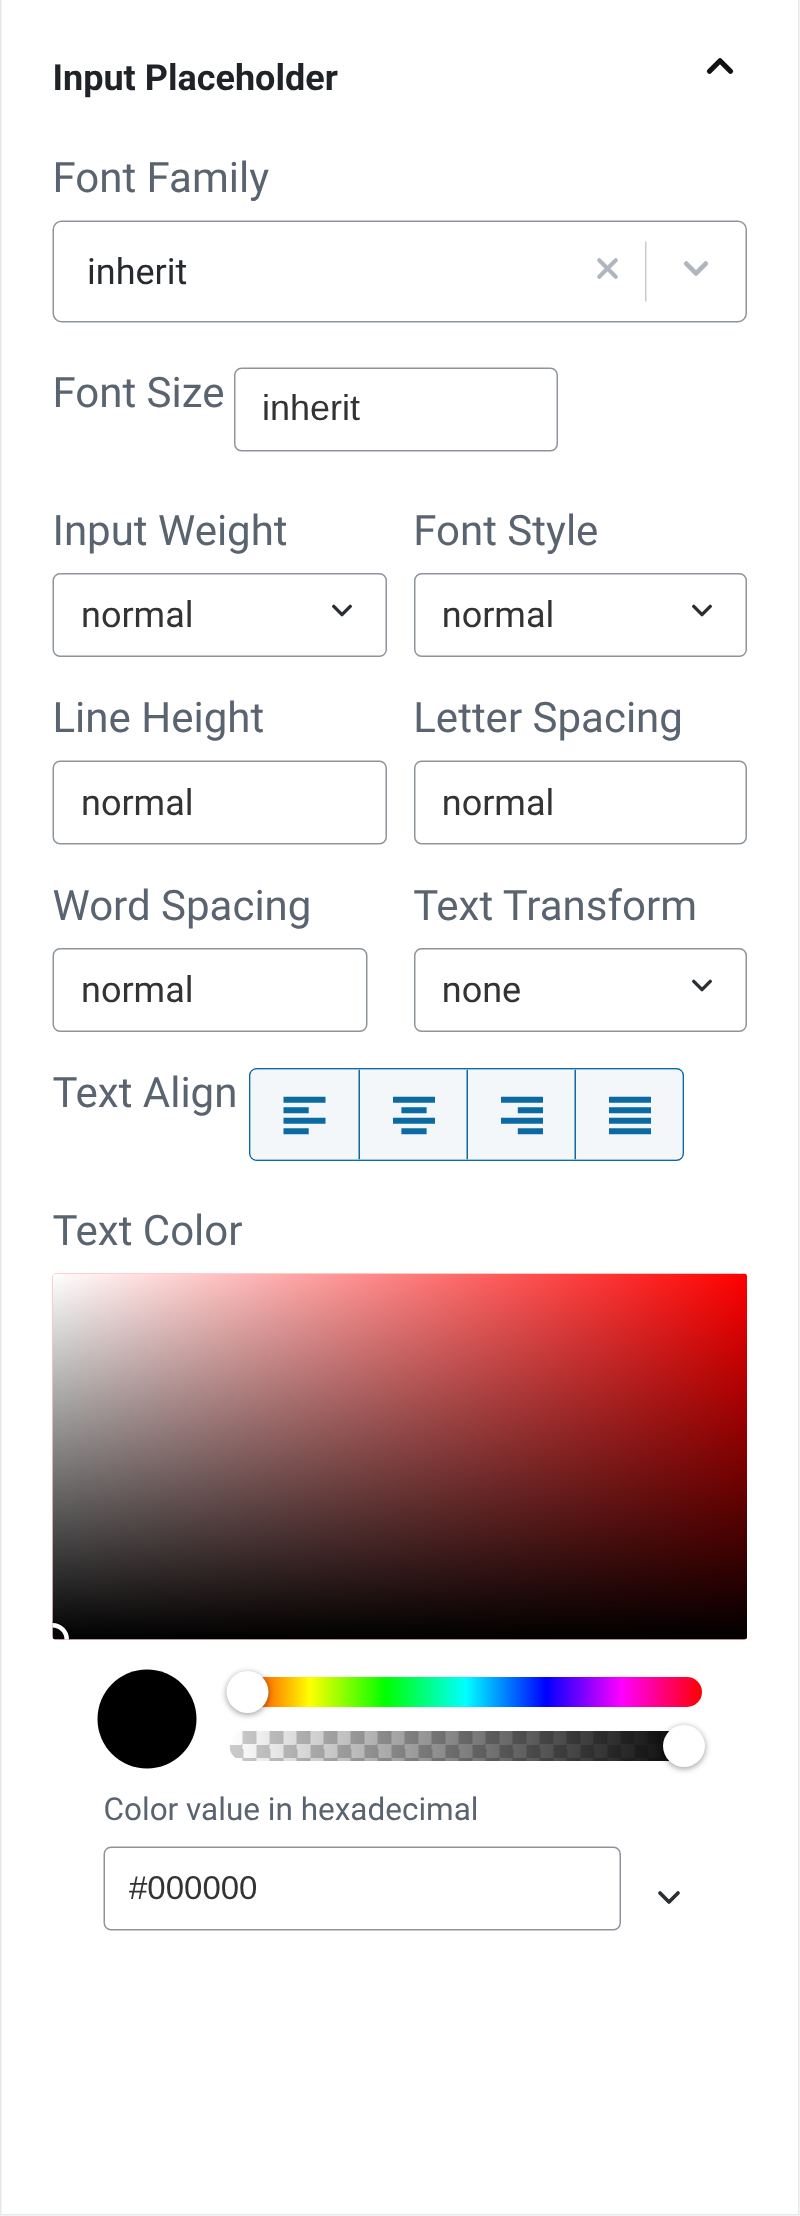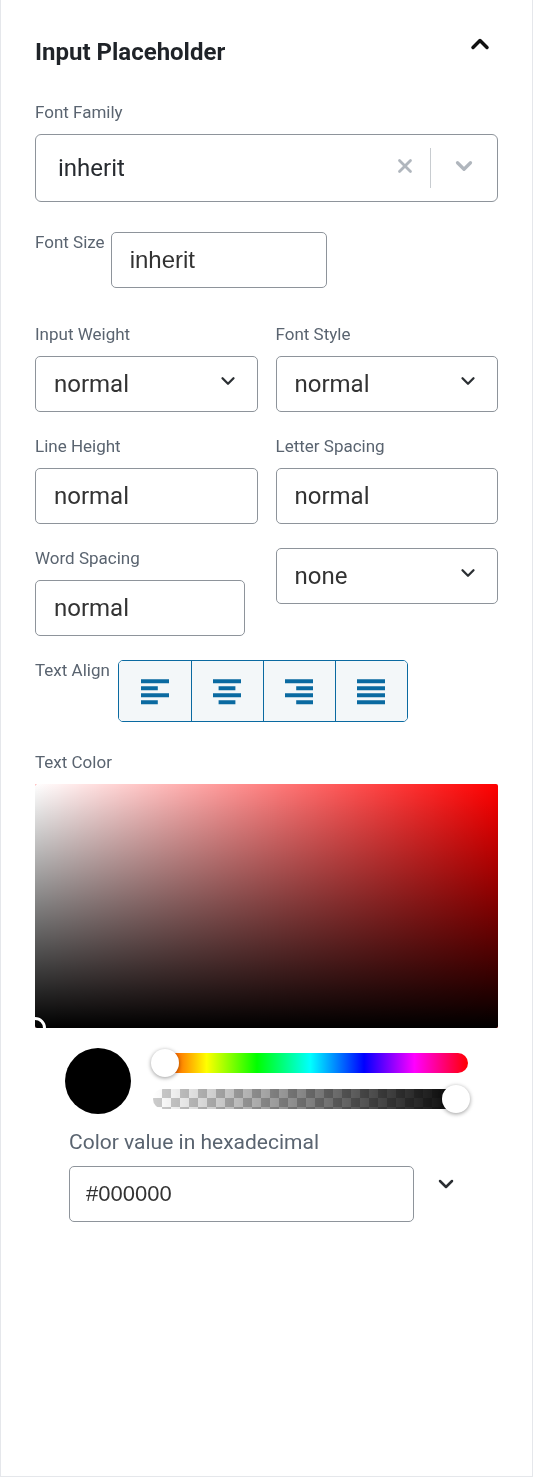--- a/index.html
+++ b/index.html
@@ -27,21 +27,21 @@
     font-size: 24px;
     font-weight: 700;
     color: #1f2328;
   }
   .collapse-btn {
     cursor: pointer;
     padding: 4px;
     color: #111;
   }
   .field-label {
-    font-size: 17px;
+    font-size: 28px;
     color: #5a6470;
     margin-bottom: 12px;
     display: block;
   }
   .field-group { margin-bottom: 30px; }
   .select-combo {
     display: flex;
     align-items: center;
     border: 1px solid #8e949b;
     border-radius: 6px;
@@ -223,21 +223,21 @@
     border-radius: 50%;
     background: #fff;
     box-shadow: 0 1px 4px rgba(0,0,0,0.4);
   }
   .hex-row {
     margin-top: 16px;
     padding: 0 34px;
   }
   .hex-wrap {
     display: flex;
-    align-items: flex-start;
+    align-items: flex-end;
     gap: 14px;
   }
   .hex-input {
     flex: 1;
     border: 1px solid #8e949b;
     border-radius: 5px;
     height: 56px;
     padding: 0 16px;
     font-size: 22px;
     color: #333;
@@ -324,20 +324,21 @@
   </div>
 
   <div class="two-col">
     <div class="col">
       <span class="field-label">Word Spacing</span>
       <div class="text-box word-spacing-box">
         <span>normal</span>
       </div>
     </div>
     <div class="col">
+      <span class="field-label">Text Transform</span>
       <div class="select-box">
         <span>none</span>
         <span class="select-chevron">
           <svg width="22" height="22" viewBox="0 0 24 24" fill="none" stroke="currentColor" stroke-width="2.5" stroke-linecap="round" stroke-linejoin="round">
               <polyline points="6 9 12 15 18 9"></polyline>
             </svg>
         </span>
       </div>
     </div>
   </div>

